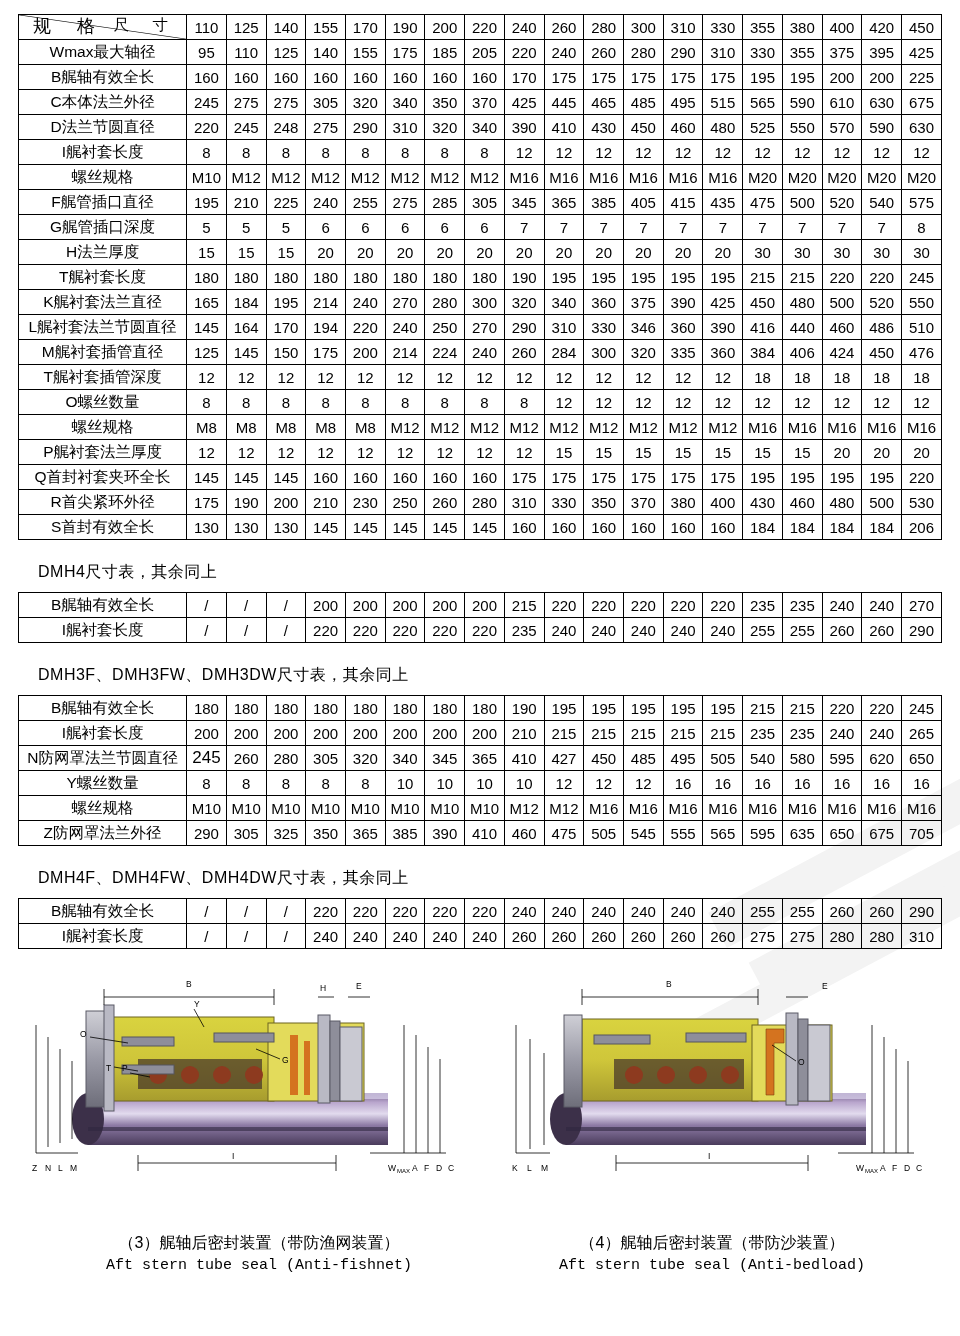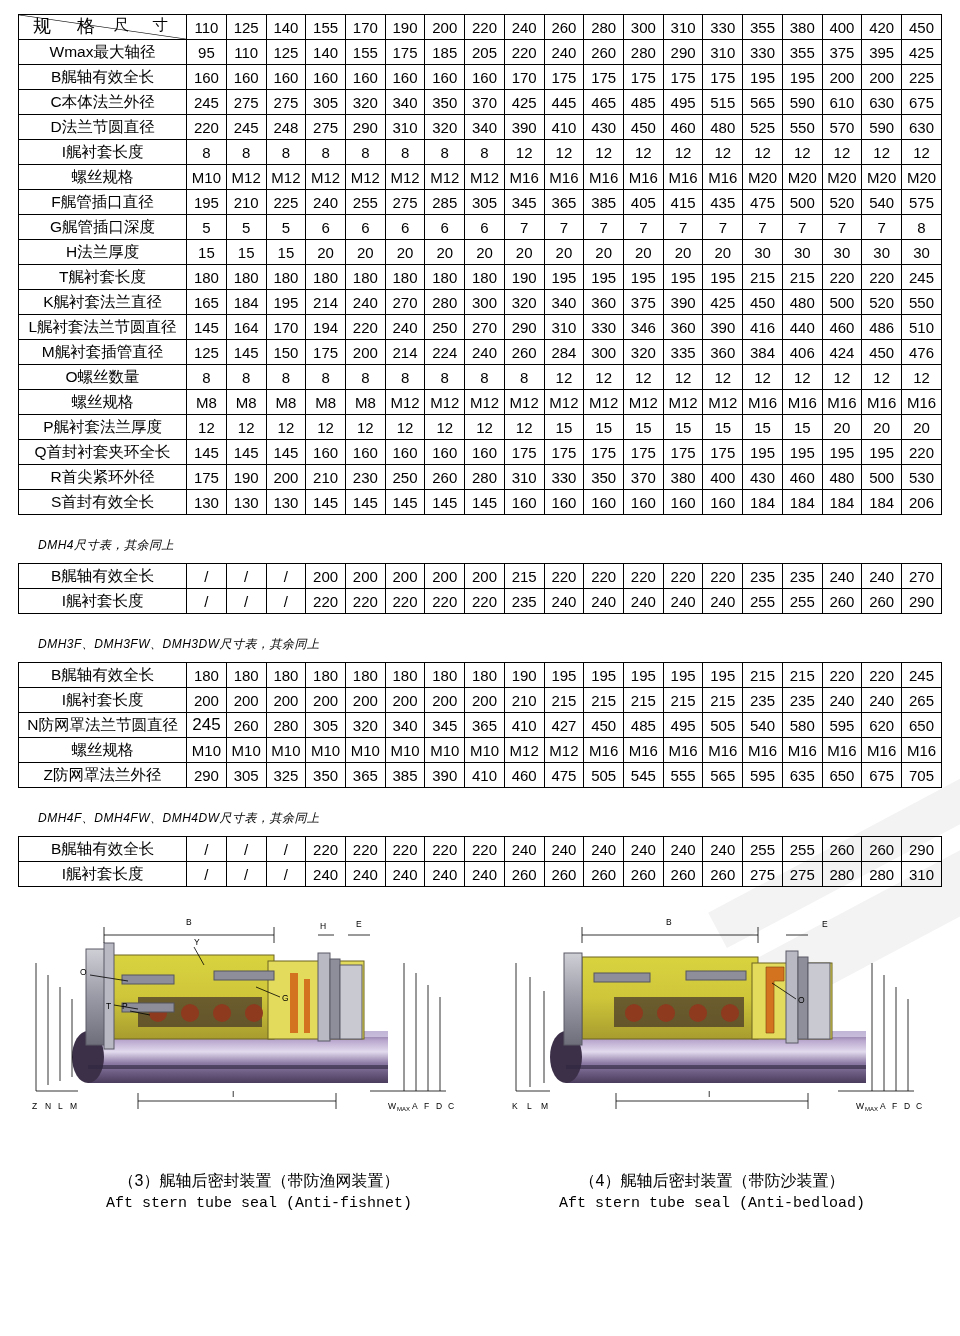--- a/index.html
+++ b/index.html
@@ -81,24 +81,23 @@
   td.corner .chi {
     position: absolute;
     right: 14px;
     top: 0px;
     font-size: 15.5px;
     letter-spacing: 4px;
     margin-left: 37px;
   }
 
   .section-title {
-    font-size: 12px;
+    font-size: 16px;
     margin: 22px 0 9px 20px;
     letter-spacing: 0.5px;
-    font-style: italic;
   }
 
   .tbl-block { margin-left: 0; }
 
   
   .figures {
     position: relative;
     margin-top: 26px;
     height: 250px;
     width: 924px;
@@ -466,20 +465,42 @@
               <td class="val">320</td>
               <td class="val">335</td>
               <td class="val">360</td>
               <td class="val">384</td>
               <td class="val">406</td>
               <td class="val">424</td>
               <td class="val">450</td>
               <td class="val">476</td>
             </tr>
             <tr>
+              <td class="label small">T艉衬套插管深度</td>
+              <td class="val">12</td>
+              <td class="val">12</td>
+              <td class="val">12</td>
+              <td class="val">12</td>
+              <td class="val">12</td>
+              <td class="val">12</td>
+              <td class="val">12</td>
+              <td class="val">12</td>
+              <td class="val">12</td>
+              <td class="val">12</td>
+              <td class="val">12</td>
+              <td class="val">12</td>
+              <td class="val">12</td>
+              <td class="val">12</td>
+              <td class="val">18</td>
+              <td class="val">18</td>
+              <td class="val">18</td>
+              <td class="val">18</td>
+              <td class="val">18</td>
+            </tr>
+            <tr>
               <td class="label">O螺丝数量</td>
               <td class="val">8</td>
               <td class="val">8</td>
               <td class="val">8</td>
               <td class="val">8</td>
               <td class="val">8</td>
               <td class="val">8</td>
               <td class="val">8</td>
               <td class="val">8</td>
               <td class="val">8</td>
@@ -722,20 +743,42 @@
               <td class="val">427</td>
               <td class="val">450</td>
               <td class="val">485</td>
               <td class="val">495</td>
               <td class="val">505</td>
               <td class="val">540</td>
               <td class="val">580</td>
               <td class="val">595</td>
               <td class="val">620</td>
               <td class="val">650</td>
+            </tr>
+            <tr>
+              <td class="label">Y螺丝数量</td>
+              <td class="val">8</td>
+              <td class="val">8</td>
+              <td class="val">8</td>
+              <td class="val">8</td>
+              <td class="val">8</td>
+              <td class="val">10</td>
+              <td class="val">10</td>
+              <td class="val">10</td>
+              <td class="val">10</td>
+              <td class="val">12</td>
+              <td class="val">12</td>
+              <td class="val">12</td>
+              <td class="val">16</td>
+              <td class="val">16</td>
+              <td class="val">16</td>
+              <td class="val">16</td>
+              <td class="val">16</td>
+              <td class="val">16</td>
+              <td class="val">16</td>
             </tr>
             <tr>
               <td class="label">螺丝规格</td>
               <td class="val">M10</td>
               <td class="val">M10</td>
               <td class="val">M10</td>
               <td class="val">M10</td>
               <td class="val">M10</td>
               <td class="val">M10</td>
               <td class="val">M10</td>

